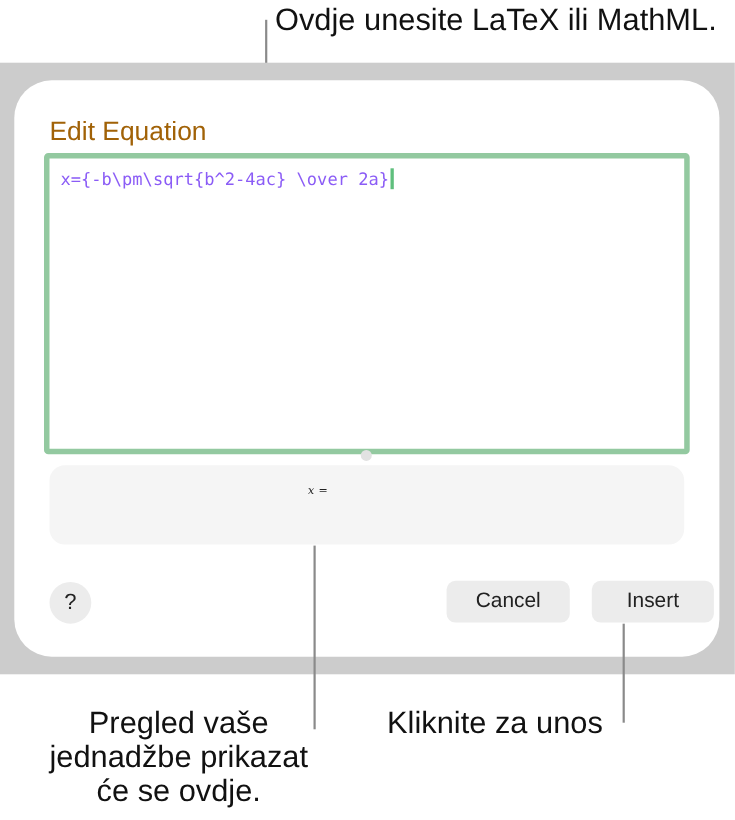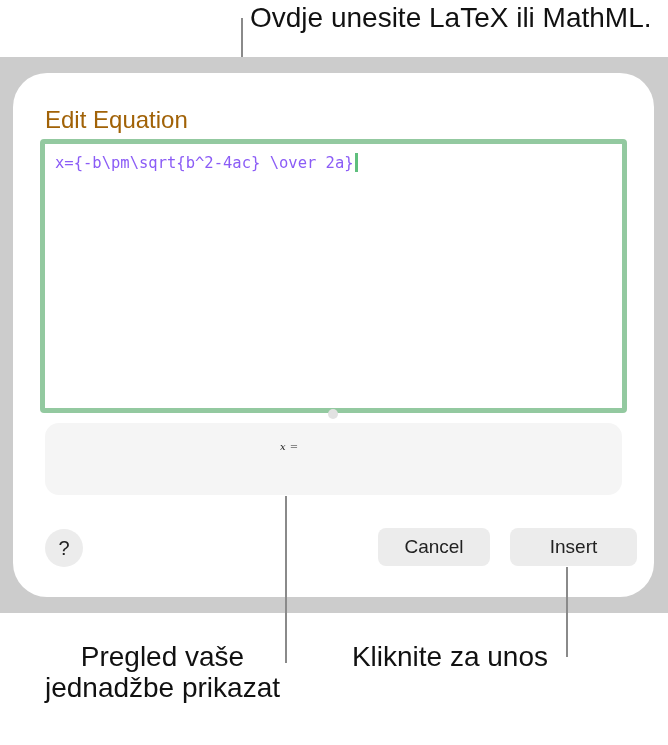--- a/index.html
+++ b/index.html
@@ -59,21 +59,21 @@
   .sqrt { border-top: 1px solid #444; font-style: italic; }
   .help-btn {
     position: absolute; left: 45px; top: 529px; width: 38px; height: 38px;
     border-radius: 50%; background: #ececec; border: none;
     font-size: 20px; color: #222; text-align: center; line-height: 38px;
     font-family: "Liberation Sans", sans-serif; padding: 0;
   }
   .btn {
     position: absolute; top: 528px; height: 38px; border-radius: 8px;
     background: #ececec; border: none; font-size: 19px; color: #222;
-    font-family: "Liberation Sans", sans-serif; padding: 0;
+    font-family: "Liberation Sans", sans-serif; padding: 0; margin-left: 28px;
   }
 </style>
 </head>
 <body>
 
 <div class="callout-text" style="left:250px; top:2px;">Ovdje unesite LaTeX ili MathML.</div>
 <div class="callout-line" style="left:241px; top:18px; height:121px;"></div>
 
 <div class="band"></div>
 
@@ -89,24 +89,25 @@
 
 <div class="preview">
   <div class="formula">
     <span>x</span>
     <span class="eq">=</span>
   </div>
 </div>
 
 <button class="help-btn">?</button>
 <button class="btn" style="left:378px; width:112px;">Cancel</button>
-<button class="btn" style="left:510px; width:127px;">Insert</button>
+<button class="btn" style="left:510px; width:111px;">Insert</button>
 
 <div class="callout-line" style="left:285px; top:496px; height:167px;"></div>
 <div class="callout-text" style="right:388px; top:641px; text-align:center;">
   <div>Pregled vaše</div>
   <div>jednadžbe prikazat</div>
+  <div>će se ovdje.</div>
 </div>
 
 <div class="callout-line" style="left:566px; top:567px; height:90px;"></div>
 <div class="callout-text" style="right:120px; top:641px; text-align:right;">
   <div>Kliknite za unos</div>
 </div>
 
 </body></html>

